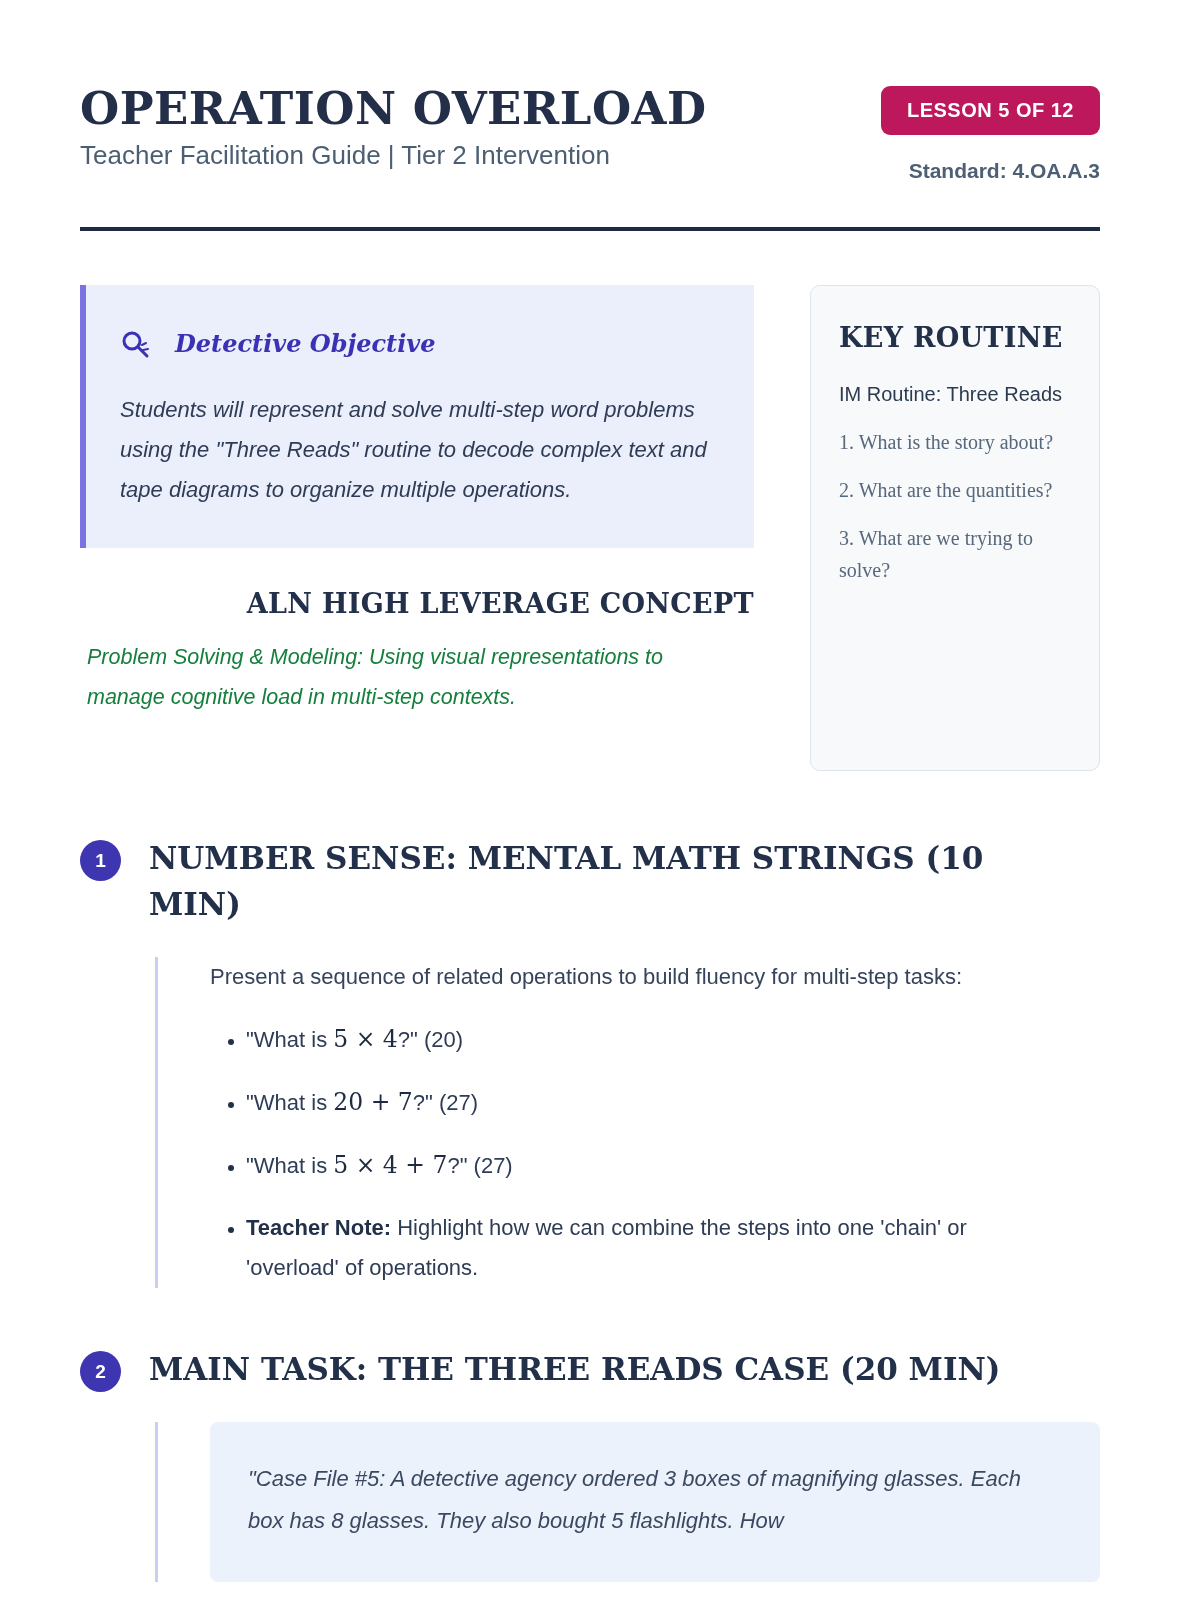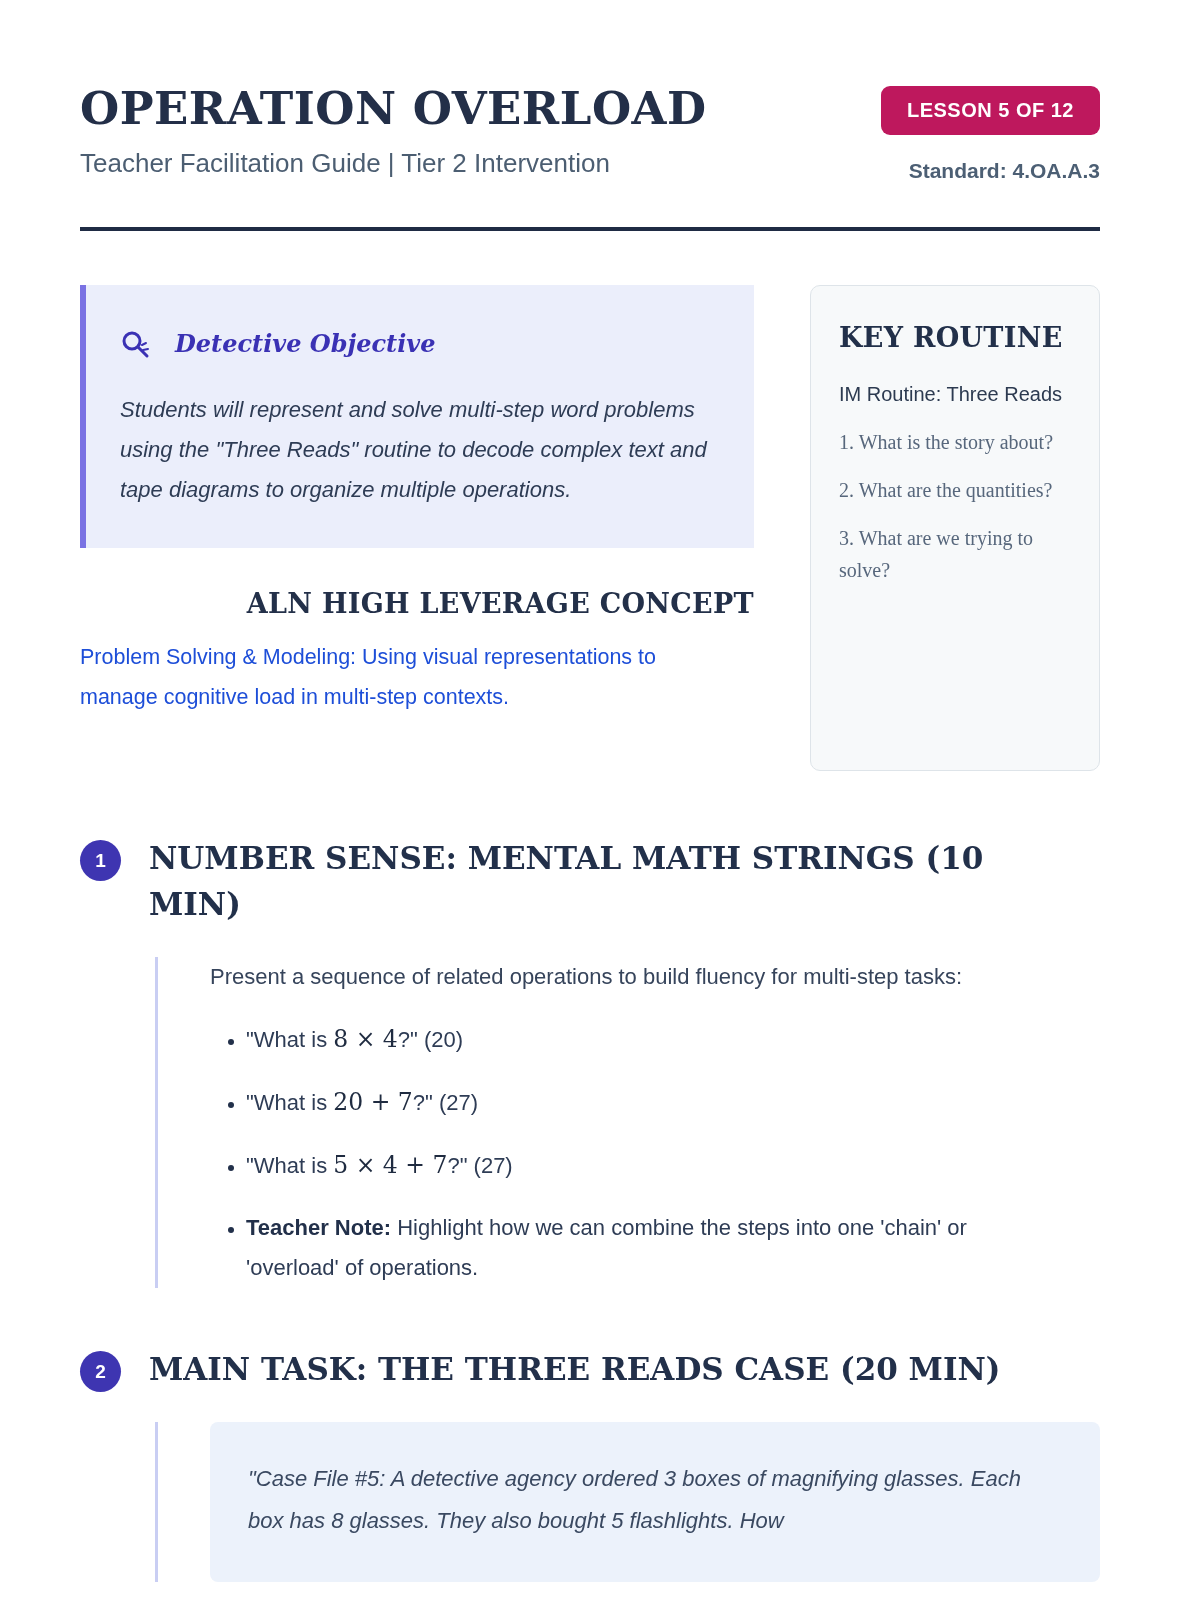--- a/index.html
+++ b/index.html
@@ -17,21 +17,21 @@
   h1.title {
     margin: 0;
     font-family: "DejaVu Serif", serif;
     font-weight: 700;
     font-size: 45px;
     letter-spacing: 0.5px;
     color: #232f48;
     line-height: 1.1;
   }
   .subtitle {
-    margin-top: 14px;
+    margin-top: 6px;
     font-size: 26px;
     color: #4c5e72;
   }
   .header-right { text-align: right; padding-top: 2px; }
   .lesson-badge {
     display: inline-block;
     background: #be185d;
     color: #ffffff;
     font-weight: 700;
     font-size: 20px;
@@ -83,25 +83,26 @@
   .concept-heading {
     margin: 40px 0 0 0;
     font-family: "DejaVu Serif", serif;
     font-weight: 700;
     font-size: 27px;
     letter-spacing: 0.3px;
     color: #233049;
     text-align: right;
   }
   .concept-text {
-    margin: 18px 0 0 0;
+    margin: 18px 0 0 7px;
     font-size: 21.5px;
     line-height: 40px;
-    color: #1d4ed8;
+    color: #15803d;
     max-width: 640px;
+    font-style: italic;
   }
 
   .routine-box {
     flex: none;
     width: 290px;
     box-sizing: border-box;
     min-height: 486px;
     background: #f7f9fa;
     border: 1px solid #dee4e9;
     border-radius: 10px;
@@ -249,21 +250,21 @@
     </aside>
   </div>
 
   <div class="lesson-section">
     <div class="num-circle">1</div>
     <h2 class="sec-heading">NUMBER SENSE: MENTAL MATH STRINGS (10 MIN)</h2>
   </div>
   <div class="sec-content">
     <p class="sec-intro">Present a sequence of related operations to build fluency for multi-step tasks:</p>
     <ul class="bullets">
-      <li><span>"What is </span><span class="math">8 × 4</span><span>?" (20)</span></li>
+      <li><span>"What is </span><span class="math">5 × 4</span><span>?" (20)</span></li>
       <li><span>"What is </span><span class="math">20 + 7</span><span>?" (27)</span></li>
       <li><span>"What is </span><span class="math">5 × 4 + 7</span><span>?" (27)</span></li>
       <li><strong>Teacher Note:</strong><span> Highlight how we can combine the steps into one 'chain' or 'overload' of operations.</span></li>
     </ul>
   </div>
 
   <div class="lesson-section second">
     <div class="num-circle">2</div>
     <h2 class="sec-heading">MAIN TASK: THE THREE READS CASE (20 MIN)</h2>
   </div>

